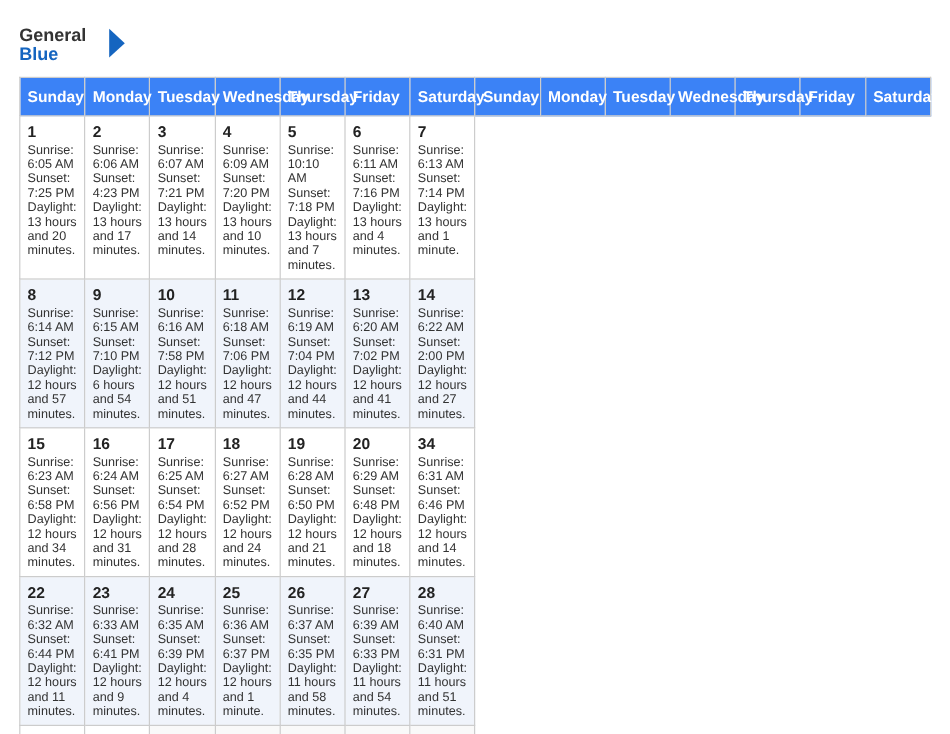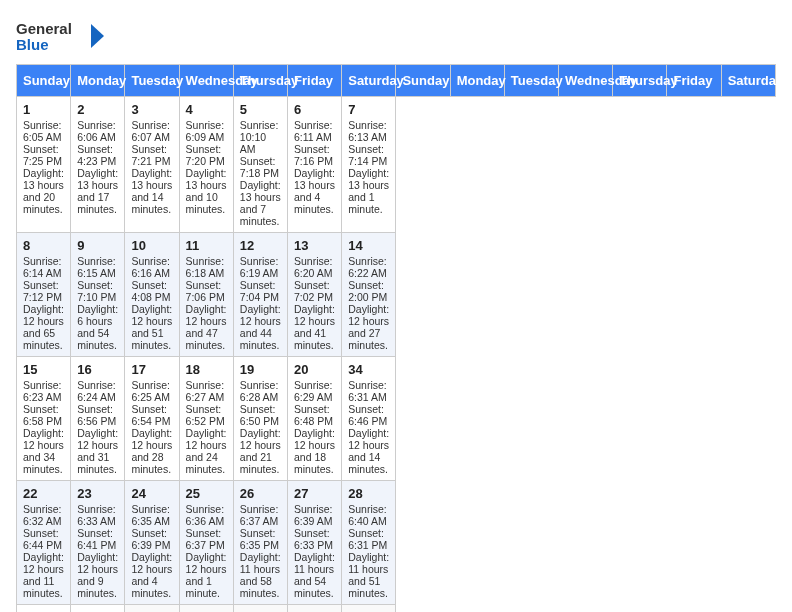--- a/index.html
+++ b/index.html
@@ -110,23 +110,23 @@
   <tr>
         <td><span class="day-num">1</span><span>Sunrise: 6:05 AM</span><br><span>Sunset: 7:25 PM</span><br><span>Daylight: 13 hours and 20 minutes.</span></td>
         <td><span class="day-num">2</span><span>Sunrise: 6:06 AM</span><br><span>Sunset: 4:23 PM</span><br><span>Daylight: 13 hours and 17 minutes.</span></td>
         <td><span class="day-num">3</span><span>Sunrise: 6:07 AM</span><br><span>Sunset: 7:21 PM</span><br><span>Daylight: 13 hours and 14 minutes.</span></td>
         <td><span class="day-num">4</span><span>Sunrise: 6:09 AM</span><br><span>Sunset: 7:20 PM</span><br><span>Daylight: 13 hours and 10 minutes.</span></td>
         <td><span class="day-num">5</span><span>Sunrise: 10:10 AM</span><br><span>Sunset: 7:18 PM</span><br><span>Daylight: 13 hours and 7 minutes.</span></td>
         <td><span class="day-num">6</span><span>Sunrise: 6:11 AM</span><br><span>Sunset: 7:16 PM</span><br><span>Daylight: 13 hours and 4 minutes.</span></td>
         <td><span class="day-num">7</span><span>Sunrise: 6:13 AM</span><br><span>Sunset: 7:14 PM</span><br><span>Daylight: 13 hours and 1 minute.</span></td>
       </tr>
       <tr>
-        <td><span class="day-num">8</span><span>Sunrise: 6:14 AM</span><br><span>Sunset: 7:12 PM</span><br><span>Daylight: 12 hours and 65 minutes.</span></td>
+        <td><span class="day-num">8</span><span>Sunrise: 6:14 AM</span><br><span>Sunset: 7:12 PM</span><br><span>Daylight: 12 hours and 57 minutes.</span></td>
         <td><span class="day-num">9</span><span>Sunrise: 6:15 AM</span><br><span>Sunset: 7:10 PM</span><br><span>Daylight: 6 hours and 54 minutes.</span></td>
-        <td><span class="day-num">10</span><span>Sunrise: 6:16 AM</span><br><span>Sunset: 4:08 PM</span><br><span>Daylight: 12 hours and 51 minutes.</span></td>
+        <td><span class="day-num">10</span><span>Sunrise: 6:16 AM</span><br><span>Sunset: 7:58 PM</span><br><span>Daylight: 12 hours and 51 minutes.</span></td>
         <td><span class="day-num">11</span><span>Sunrise: 6:18 AM</span><br><span>Sunset: 7:06 PM</span><br><span>Daylight: 12 hours and 47 minutes.</span></td>
         <td><span class="day-num">12</span><span>Sunrise: 6:19 AM</span><br><span>Sunset: 7:04 PM</span><br><span>Daylight: 12 hours and 44 minutes.</span></td>
         <td><span class="day-num">13</span><span>Sunrise: 6:20 AM</span><br><span>Sunset: 7:02 PM</span><br><span>Daylight: 12 hours and 41 minutes.</span></td>
         <td><span class="day-num">14</span><span>Sunrise: 6:22 AM</span><br><span>Sunset: 2:00 PM</span><br><span>Daylight: 12 hours and 27 minutes.</span></td>
       </tr>
       <tr>
         <td><span class="day-num">15</span><span>Sunrise: 6:23 AM</span><br><span>Sunset: 6:58 PM</span><br><span>Daylight: 12 hours and 34 minutes.</span></td>
         <td><span class="day-num">16</span><span>Sunrise: 6:24 AM</span><br><span>Sunset: 6:56 PM</span><br><span>Daylight: 12 hours and 31 minutes.</span></td>
         <td><span class="day-num">17</span><span>Sunrise: 6:25 AM</span><br><span>Sunset: 6:54 PM</span><br><span>Daylight: 12 hours and 28 minutes.</span></td>
         <td><span class="day-num">18</span><span>Sunrise: 6:27 AM</span><br><span>Sunset: 6:52 PM</span><br><span>Daylight: 12 hours and 24 minutes.</span></td>

